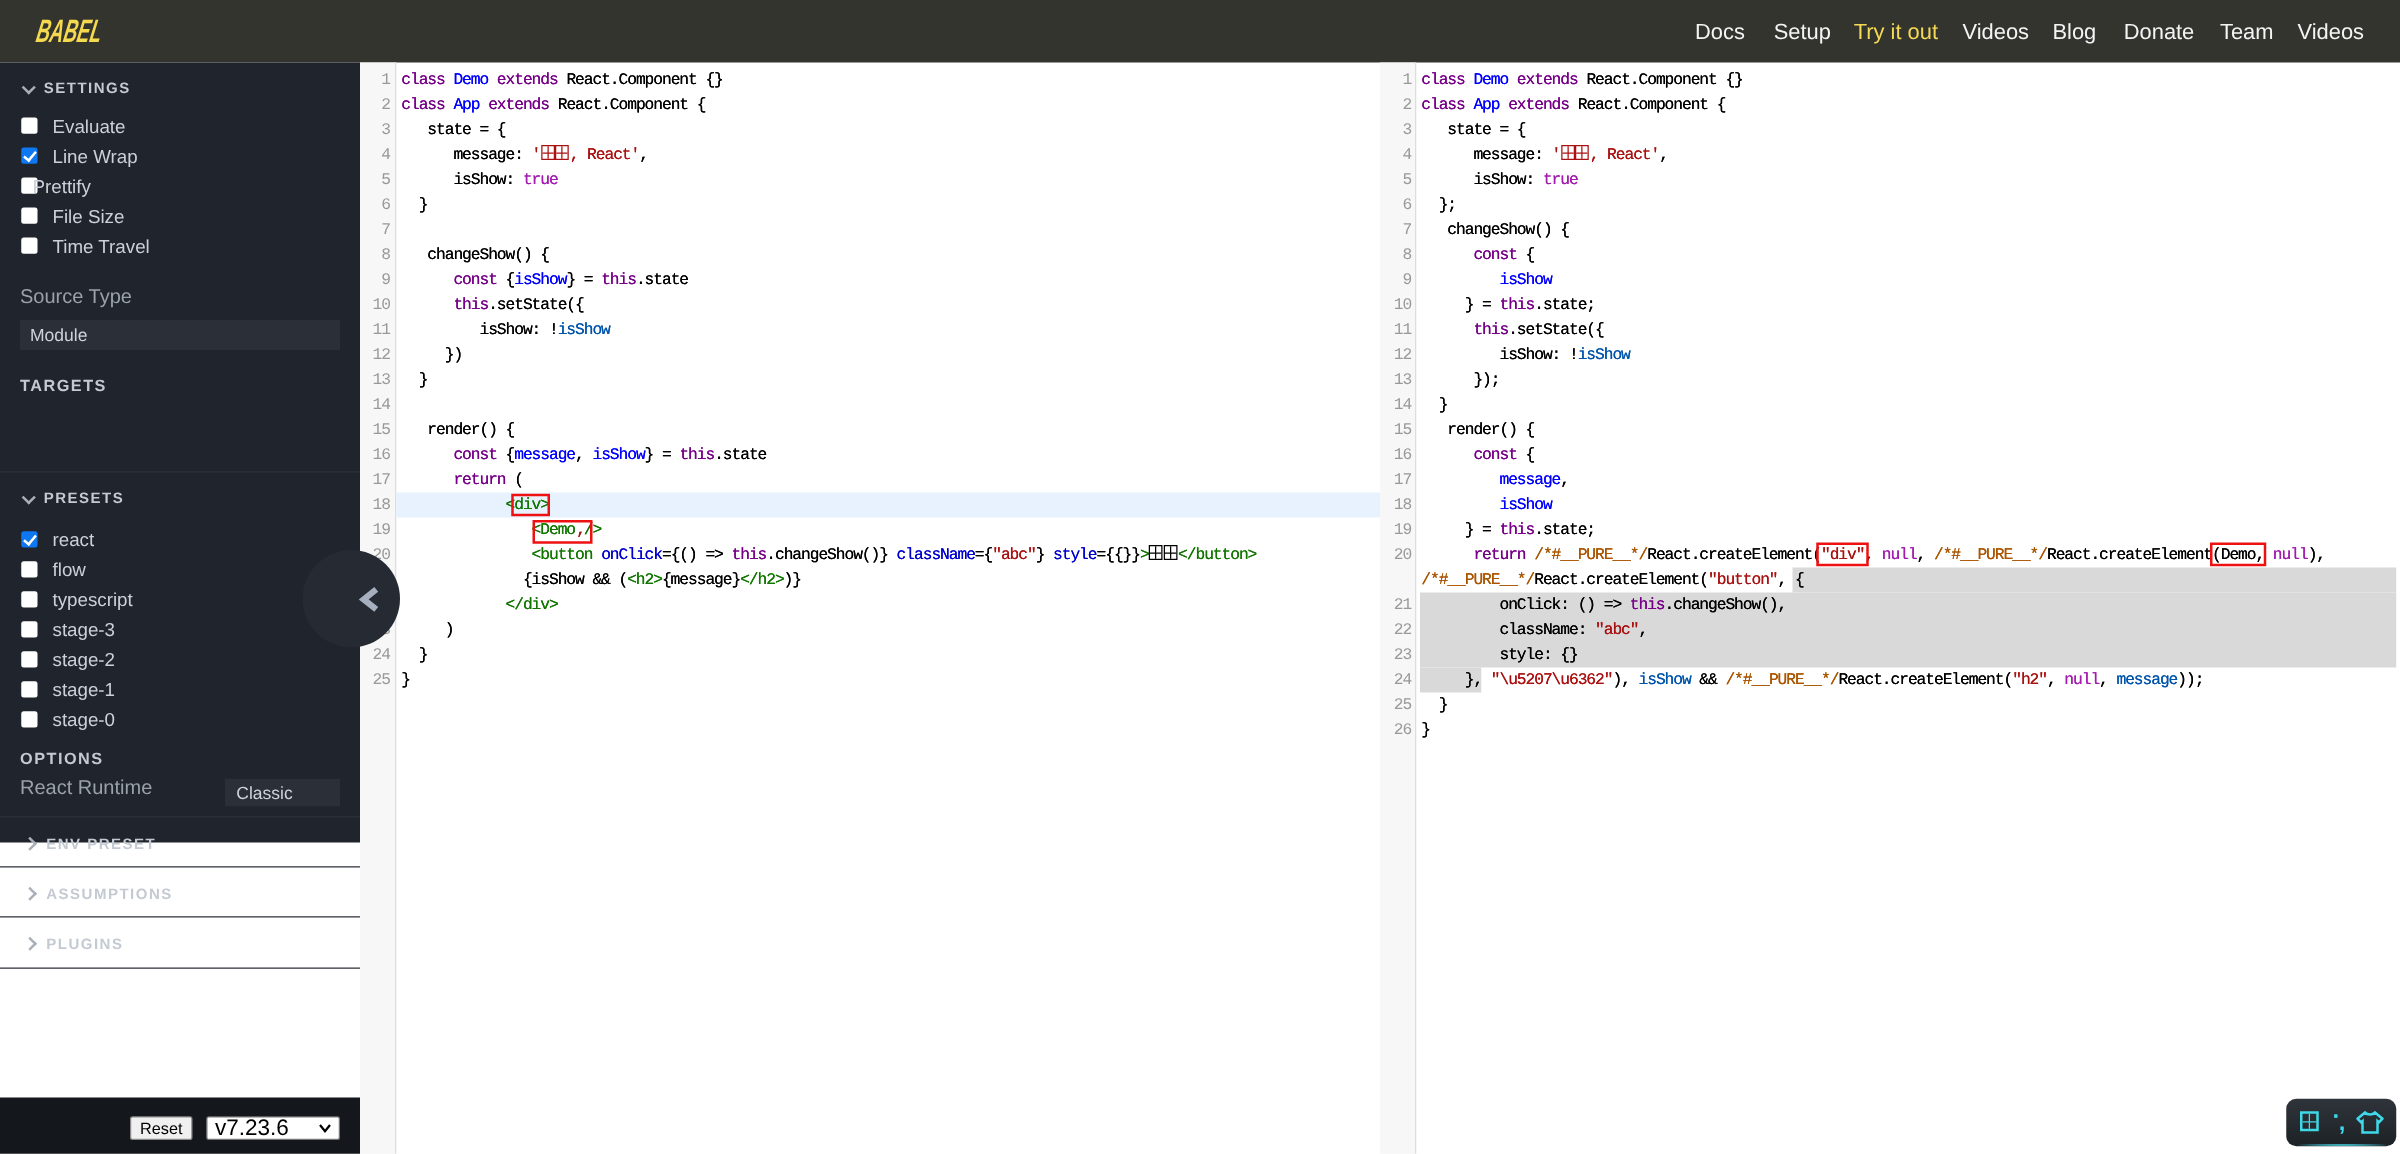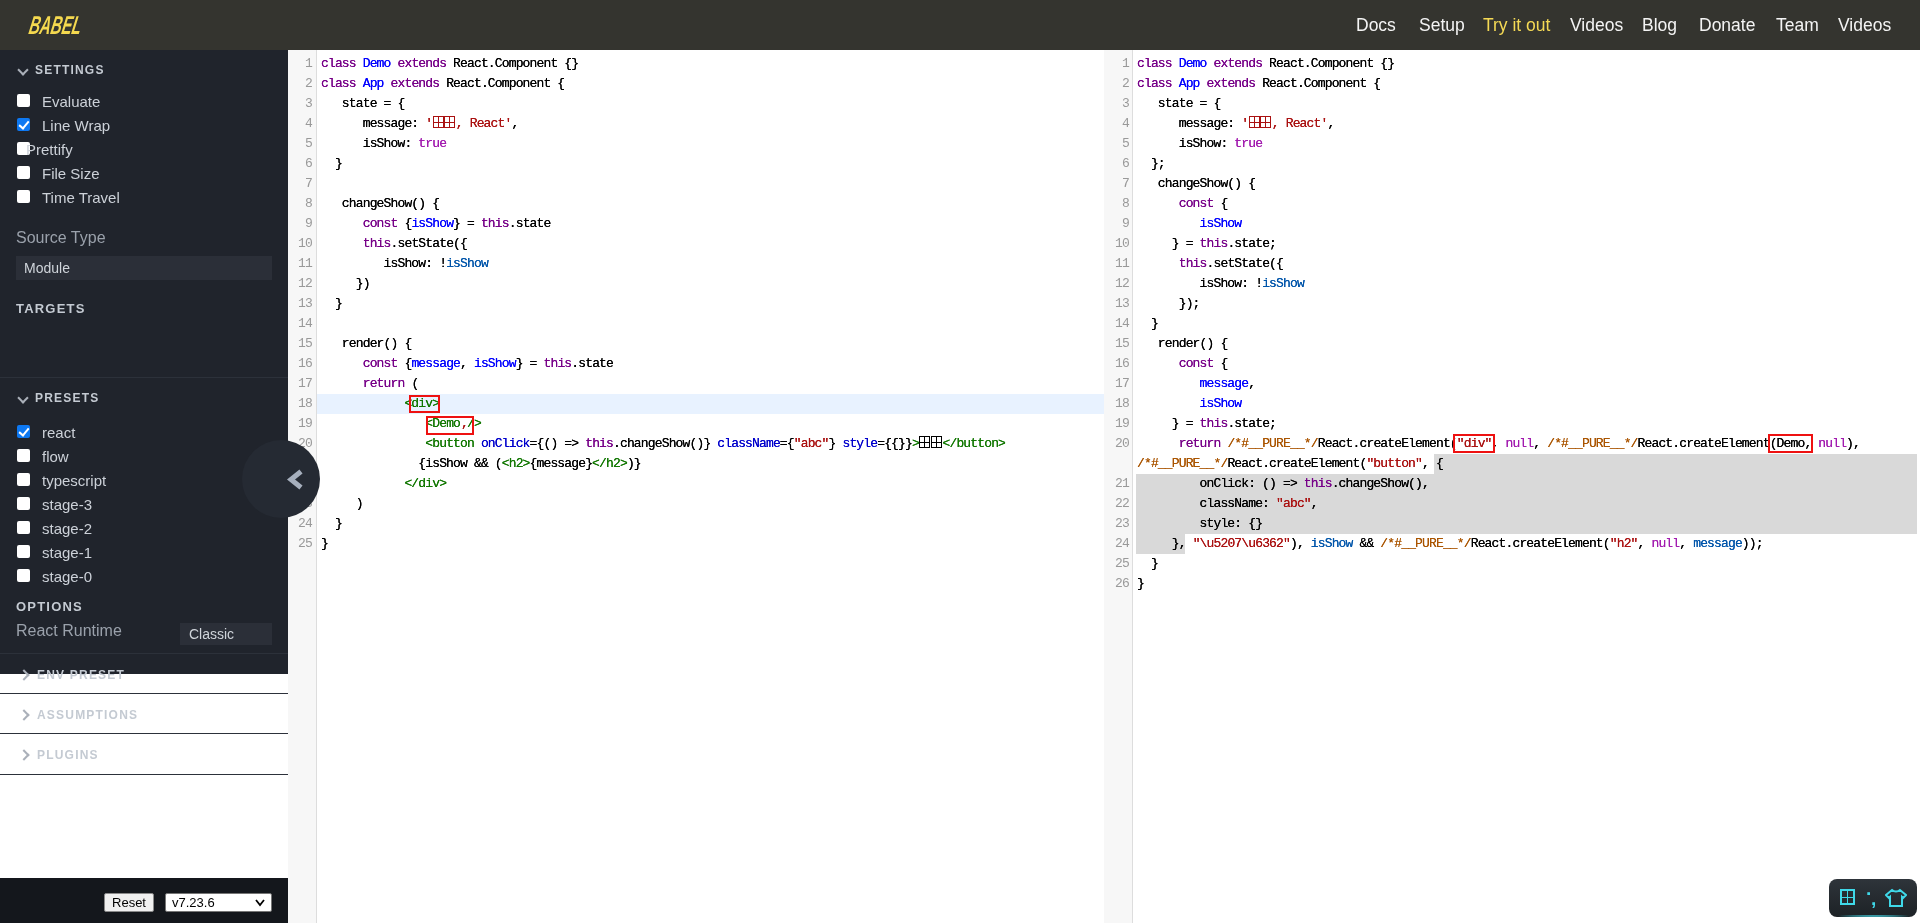--- a/index.html
+++ b/index.html
@@ -120,21 +120,21 @@
   <div class="divider" style="top:643px"></div>
   <div class="chev right" style="left:20px;top:661px"></div>
   <div class="shead" style="left:37px;top:658px">ASSUMPTIONS</div>
   <div class="divider" style="top:683px"></div>
   <div class="chev right" style="left:20px;top:701px"></div>
   <div class="shead" style="left:37px;top:698px">PLUGINS</div>
   <div class="divider" style="top:724px"></div>
 
   <div style="position:absolute;left:0;top:828px;width:288px;height:45px;background:#14171c">
     <div style="position:absolute;left:104px;top:15px;width:50px;height:19px;background:#f0f0f0;border:1px solid #8a8a8a;border-radius:2px;font-size:13px;color:#000;text-align:center;line-height:17px">Reset</div>
-    <div style="position:absolute;left:165px;top:15px;width:107px;height:19px;background:#fff;border:1px solid #767676;border-radius:2px;font-size:13px;color:#000;line-height:17px;padding-left:6px">v7.23.6
+    <div style="position:absolute;left:165px;top:15px;width:107px;height:19px;background:#fff;border:1px solid #767676;border-radius:2px;font-size:18px;color:#000;line-height:17px;padding-left:6px">v7.23.6
       <svg style="position:absolute;right:6px;top:5px" width="10" height="8">
           <path d="M1 1 L5 6 L9 1" stroke="#000" stroke-width="1.8" fill="none"></path>
         </svg>
     </div>
   </div>
 </div>
 
 <div class="gutter" style="left:288px"></div>
 <div id="activeline"></div>
 <pre class="gnum" style="left:288px;top:54px;width:24px">1

